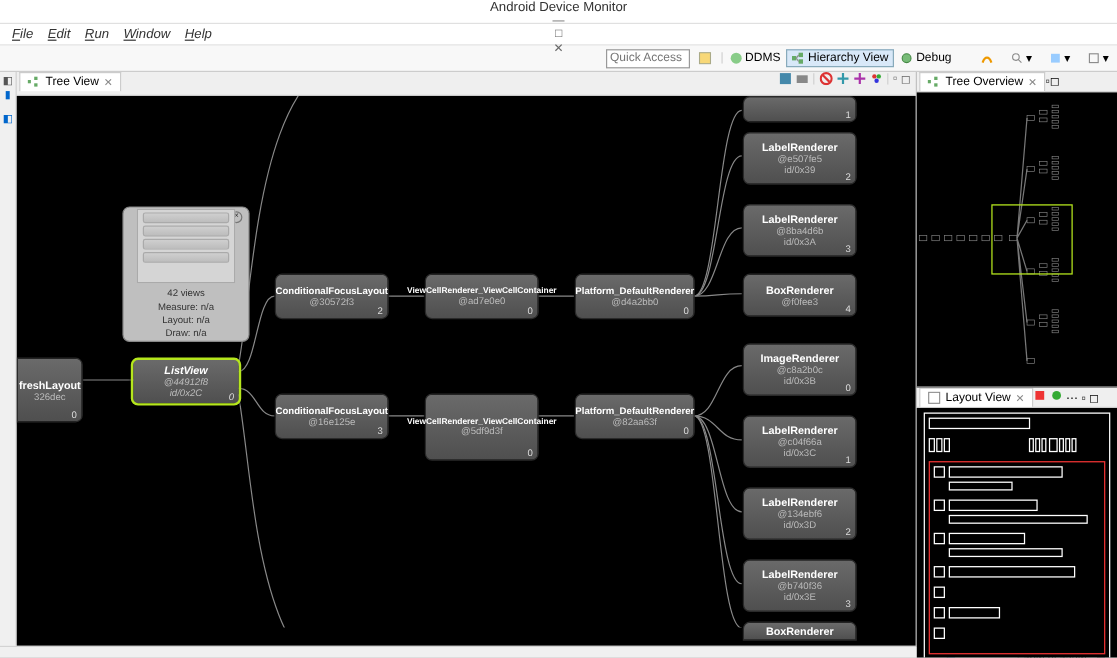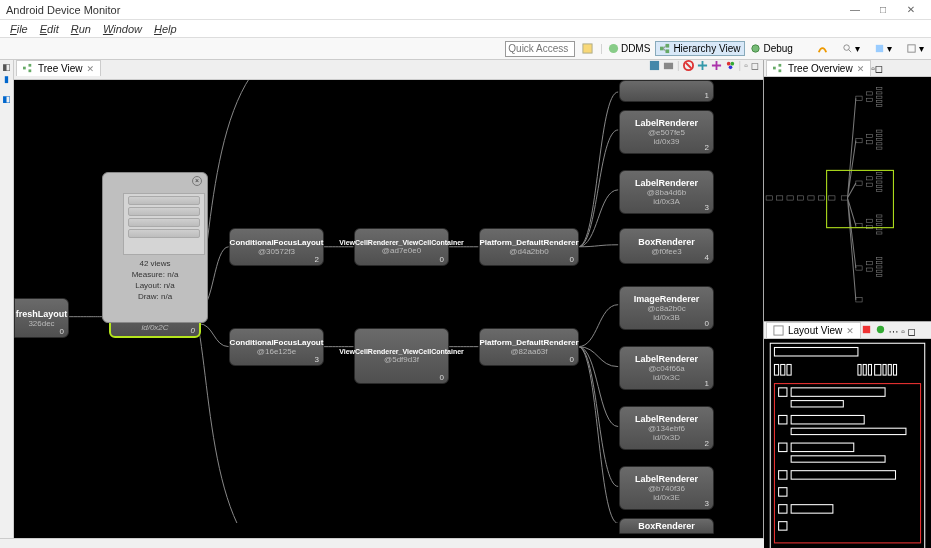--- a/index.html
+++ b/index.html
@@ -1,19 +1,19 @@
 <!DOCTYPE html>
 <html><head>
 <meta charset="utf-8">
 <style>
 * { box-sizing: border-box; margin: 0; padding: 0; font-family: "Segoe UI", Tahoma, sans-serif; }
 html, body { width: 931px; height: 548px; overflow: hidden; background: #f0f0f0; }
 
 
-.titlebar { height: 20px; background: #fff; display: flex; align-items: center; padding: 0 6px; font-size: 11px; color: #333; border-bottom: 1px solid #e0e0e0; }
+.titlebar { height: 20px; background: #fff; display: flex; align-items: center; padding: 0 6px; font-size: 11px; color: #333; border-bottom: 1px solid #e0e0e0; flex-direction: column; }
 .titlebar .title { flex: 1; }
 .titlebar .win-btn { width: 28px; text-align: center; color: #666; font-size: 10px; }
 
 
 .menubar { height: 18px; background: #fff; display: flex; align-items: center; padding: 0 4px; font-size: 11px; color: #333; border-bottom: 1px solid #ddd; }
 .menubar span { padding: 0 6px; font-style: italic; }
 .menubar span u { text-decoration: underline; }
 
 
 .toolbar { height: 22px; background: #f8f8f8; display: flex; align-items: center; border-bottom: 1px solid #ccc; font-size: 10px; }
@@ -38,21 +38,21 @@
 .edges { position:absolute; inset:0; }
 .edges path { stroke:#888; stroke-width:1; fill:none; }
 .node { position:absolute; background:linear-gradient(#6a6a6a,#4f4f4f); border:1px solid #2a2a2a; border-radius:6px; color:#ccc; font-size:9px; display:flex; flex-direction:column; align-items:center; justify-content:center; text-align:center; padding:2px 4px; box-shadow: 0 1px 2px rgba(0,0,0,.6);}
 .node .nm { color:#fff; font-weight:600; font-size:9px; white-space:nowrap;}
 .node .addr { color:#bbb; font-size:8px; }
 .node .idv { color:#bbb; font-size:8px; }
 .node .idx { position:absolute; right:4px; bottom:1px; font-size:8px; color:#ddd;}
 .node.sel { border:2px solid #b5e61d;font-style:italic; }
 
 
-.tooltip { position:absolute; background:#bfbfbf; border:1px solid #888; border-radius:6px; padding:20px; font-size:8px; color:#333; text-align:center; }
+.tooltip { position:absolute; background:#bfbfbf; border:1px solid #888; border-radius:6px; padding:1px; font-size:8px; color:#333; text-align:center; }
 .tooltip .thumb { width:82px; height:62px; background:#d5d5d5; border:1px solid #aaa; margin:0 auto 3px; position:relative;}
 .tooltip .thumb-row { height:9px; margin:2px 4px; background:linear-gradient(#cfcfcf,#bdbdbd); border:1px solid #aaa; border-radius:2px;}
 .tooltip .tx { display:block; line-height:11px; }
 .tooltip .close { position:absolute; top:3px; right:5px; width:10px;height:10px;border:1px solid #777;border-radius:50%; font-size:7px; line-height:8px;}
 
 
 .bottombar { height:16px; background:#f0f0f0; border-top:1px solid #ccc; display:flex; align-items:center; font-size:10px; padding:0 4px; gap:6px;}
 .bottombar input { flex:0 0 120px; height:13px; font-size:10px; border:1px solid #aaa; padding:0 2px;}
 .bottombar .zoom { margin-left:auto; display:flex; align-items:center; gap:4px;}
 .bottombar .track { width:80px; height:5px; background:#ddd; border:1px solid #bbb; position:relative;}
@@ -213,21 +213,21 @@
         <path d="M565 267 C585 267 585 444 605 444"></path>
 
         <path d="M185 225 C200 140 200 -40 300 -40"></path>
         <path d="M185 249 C200 340 200 500 300 500"></path>
       </svg>
 
       <div class="node" style="left:605px; top:0; width:95px; height:22px;">
         <span class="idx">1</span>
       </div>
 
-      <div class="node" style="left:0; top:218px; width:55px; height:40px; border-radius:0 6px 6px 0;">
+      <div class="node" style="left:0; top:218px; width:55px; height:54px; border-radius:0 6px 6px 0;">
         <span class="nm">freshLayout</span>
         <span class="addr">326dec</span>
         <span class="idx">0</span>
       </div>
 
       <div class="node sel" style="left:95px; top:218px; width:92px; height:40px;">
         <span class="nm">ListView</span>
         <span class="addr">@44912f8</span>
         <span class="idv">id/0x2C</span>
         <span class="idx">0</span>

